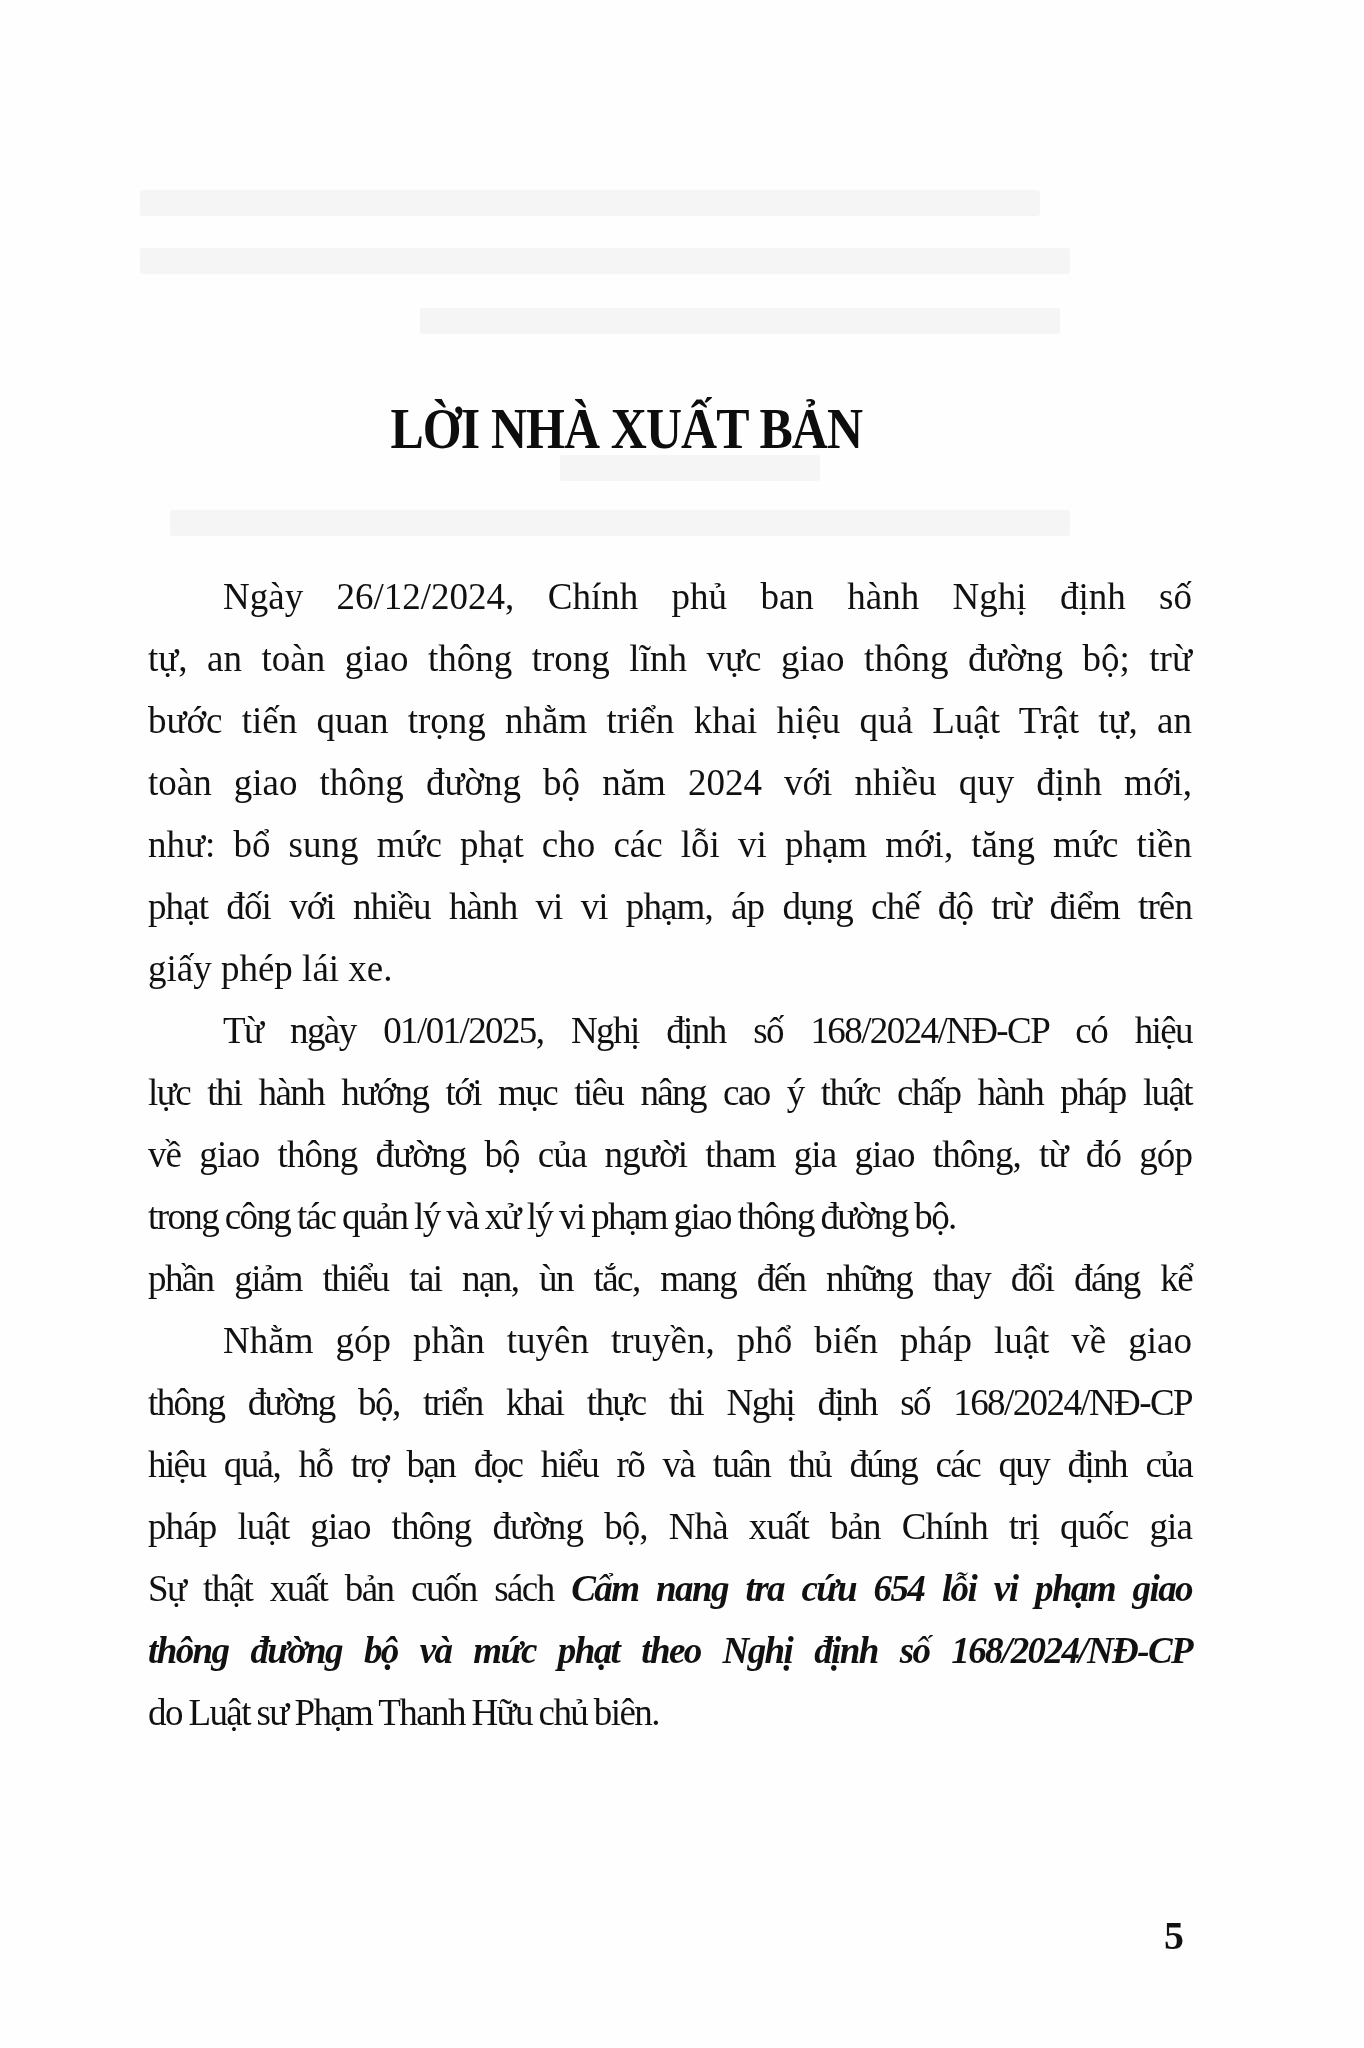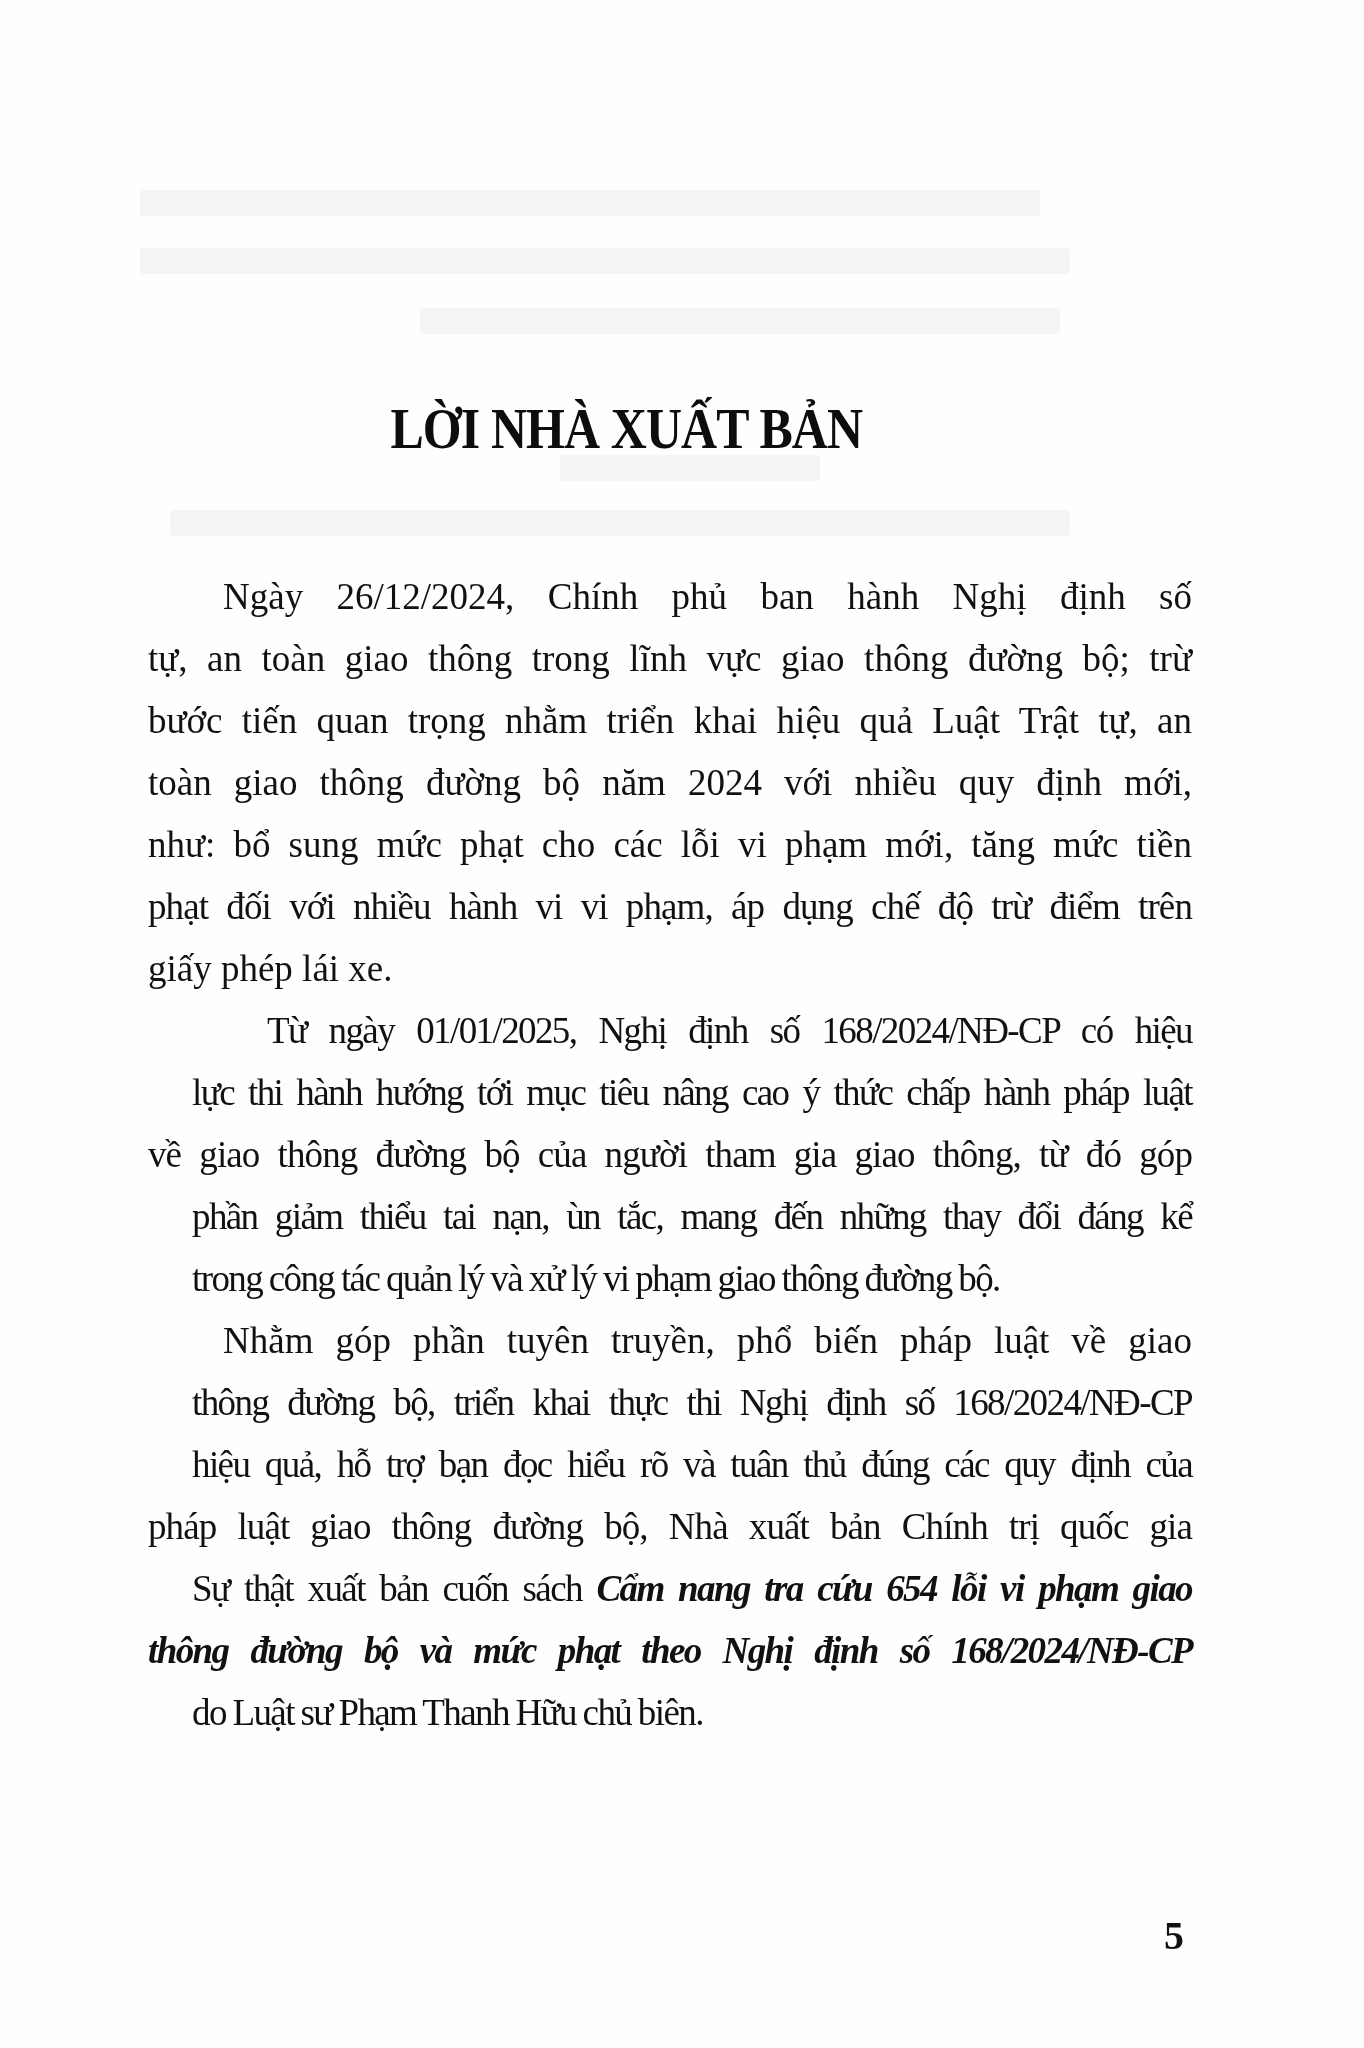--- a/index.html
+++ b/index.html
@@ -10,21 +10,21 @@
   .ghost { position: absolute; height: 26px; background: #f3f3f3; border-radius: 3px; opacity: 0.8; }
 
   .title { position: absolute; left: 0; width: 1252px; top: 358px; text-align: center;
            font-weight: bold; font-size: 58px; line-height: 64px; letter-spacing: -1px; color: #0d0d0d; }
   .title span { display: inline-block; transform: scaleX(0.86); transform-origin: center; }
 
   .body { position: absolute; left: 148px; width: 1044px; top: 566px; }
   .line { display: block; height: 62px; line-height: 62px; font-size: 37px;
           text-align: justify; text-align-last: justify; white-space: nowrap; overflow: visible; font-family: Liberation Serif, serif; }
   .line.tight { letter-spacing: -0.9px; }
-  .line.tighter { letter-spacing: -1.6px; word-spacing: -1px; margin-left: 44px; }
+  .line.tighter { letter-spacing: -1.6px; word-spacing: -1px; }
   .line.indent { padding-left: 75px; }
   .line.last { text-align-last: left; }
   .ital { font-style: italic; font-weight: bold; letter-spacing: -1.6px; }
 
   .pageno { position: absolute; left: 1164px; top: 1912px; font-size: 40px; font-weight: bold; color: #111; }
 </style>
 </head>
 <body>
 
 <div class="page">
@@ -46,22 +46,22 @@
       <span class="line">toàn giao thông đường bộ năm 2024 với nhiều quy định mới,</span>
       <span class="line">như: bổ sung mức phạt cho các lỗi vi phạm mới, tăng mức tiền</span>
       <span class="line tight">phạt đối với nhiều hành vi vi phạm, áp dụng chế độ trừ điểm trên</span>
       <span class="line last">giấy phép lái xe.</span>
     </div>
 
     <div class="paragraph">
       <span class="line indent tighter">Từ ngày 01/01/2025, Nghị định số 168/2024/NĐ-CP có hiệu</span>
       <span class="line tighter">lực thi hành hướng tới mục tiêu nâng cao ý thức chấp hành pháp luật</span>
       <span class="line tight">về giao thông đường bộ của người tham gia giao thông, từ đó góp</span>
+      <span class="line last tighter">trong công tác quản lý và xử lý vi phạm giao thông đường bộ.</span>
       <span class="line tighter">phần giảm thiểu tai nạn, ùn tắc, mang đến những thay đổi đáng kể</span>
-      <span class="line last tighter">trong công tác quản lý và xử lý vi phạm giao thông đường bộ.</span>
     </div>
 
     <div class="paragraph">
       <span class="line indent">Nhằm góp phần tuyên truyền, phổ biến pháp luật về giao</span>
       <span class="line tighter">thông đường bộ, triển khai thực thi Nghị định số 168/2024/NĐ-CP</span>
       <span class="line tighter">hiệu quả, hỗ trợ bạn đọc hiểu rõ và tuân thủ đúng các quy định của</span>
       <span class="line tight">pháp luật giao thông đường bộ, Nhà xuất bản Chính trị quốc gia</span>
       <span class="line tighter"><span>Sự thật xuất bản cuốn sách </span><span class="ital">Cẩm nang tra cứu 654 lỗi vi phạm giao</span></span>
       <span class="line ital">thông đường bộ và mức phạt theo Nghị định số 168/2024/NĐ-CP</span>
       <span class="line last tighter">do Luật sư Phạm Thanh Hữu chủ biên.</span>

